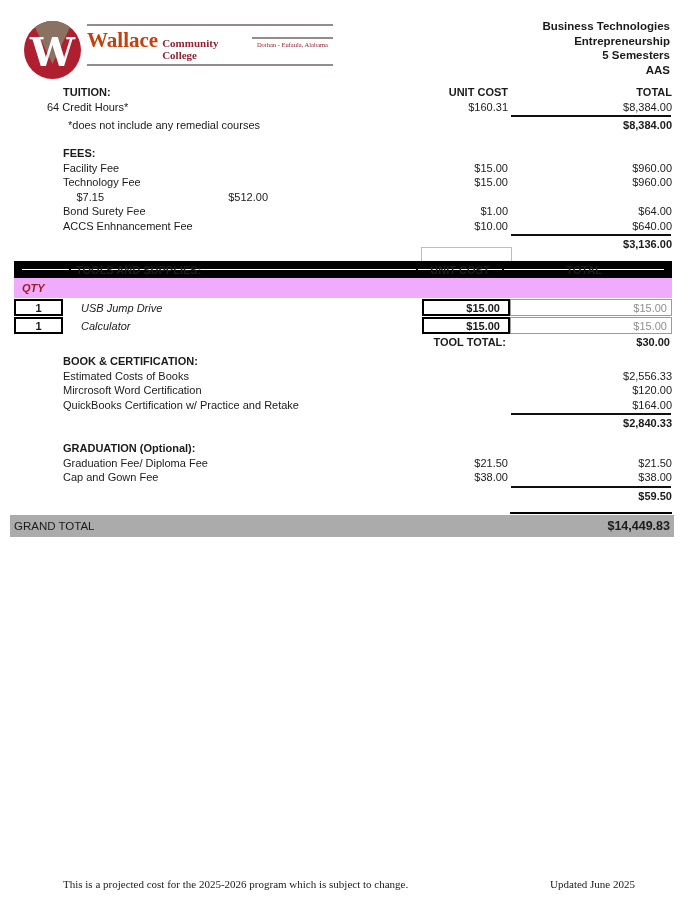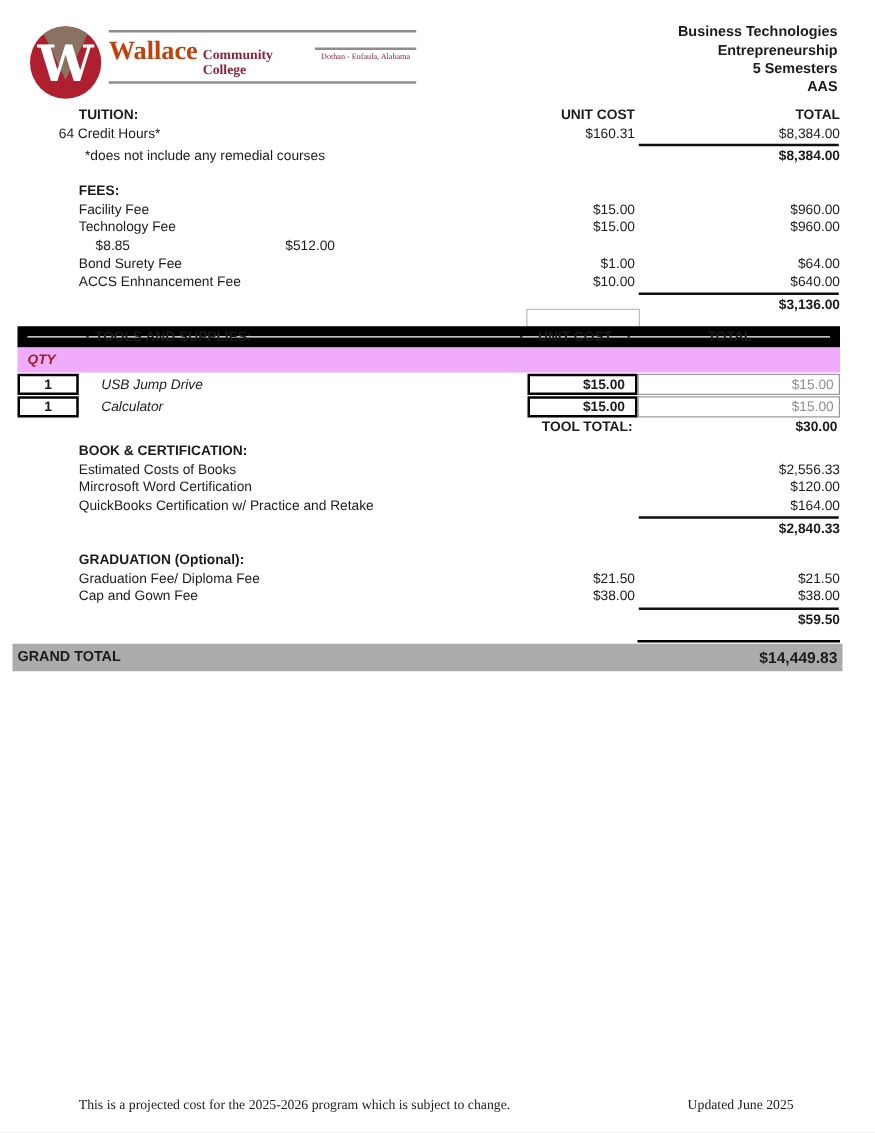--- a/index.html
+++ b/index.html
@@ -50,21 +50,21 @@
   .t-total{width:162px;border:1px solid #9a9a9a;box-sizing:border-box;display:flex;align-items:center;
         justify-content:flex-end;padding-right:4px;color:#8f8f8f;}
   .tt-row{display:flex;margin-top:2px;height:15px;align-items:baseline;}
   .tt-lbl{width:496px;text-align:right;font-weight:bold;padding-right:4px;box-sizing:border-box;}
   .tt-val{width:162px;text-align:right;font-weight:bold;box-sizing:border-box;padding-right:2px;}
   
   .empty-box{position:absolute;left:421px;top:247px;width:89px;height:14px;border:1px solid #bdbdbd;}
   .grand-line{position:absolute;right:28px;top:512px;width:162px;border-top:2.5px solid #000;}
   .grand{position:absolute;left:10px;right:26px;top:515px;height:22px;background:#ababab;
         display:flex;align-items:center;justify-content:space-between;padding:0 4px;box-sizing:border-box;}
-  .grand .g-lbl{font-weight:bold;font-size:11.5px;}
+  .grand .g-lbl{font-weight:normal;font-size:11.5px;}
   .grand .g-val{font-weight:bold;font-size:12.5px;}
   .footer{position:absolute;left:0;right:0;top:878px;height:16px;
         font-family:"Liberation Serif",serif;font-size:11px;}
   .f-note{position:absolute;left:63px;}
   .f-upd{position:absolute;right:65px;}
 </style>
 </head>
 <body>
 
 <div class="page">
@@ -118,21 +118,21 @@
       <div class="c-lbl">Facility Fee</div>
       <div class="c-unit">$15.00</div>
       <div class="c-total">$960.00</div>
     </div>
     <div class="row">
       <div class="c-lbl">Technology Fee</div>
       <div class="c-unit">$15.00</div>
       <div class="c-total">$960.00</div>
     </div>
     <div class="row">
-      <div class="c-unit">$8.85</div>
+      <div class="c-unit">$7.15</div>
       <div class="c-total">$512.00</div>
     </div>
     <div class="row">
       <div class="c-lbl">Bond Surety Fee</div>
       <div class="c-unit">$1.00</div>
       <div class="c-total">$64.00</div>
     </div>
     <div class="row">
       <div class="c-lbl">ACCS Enhnancement Fee</div>
       <div class="c-unit">$10.00</div>

